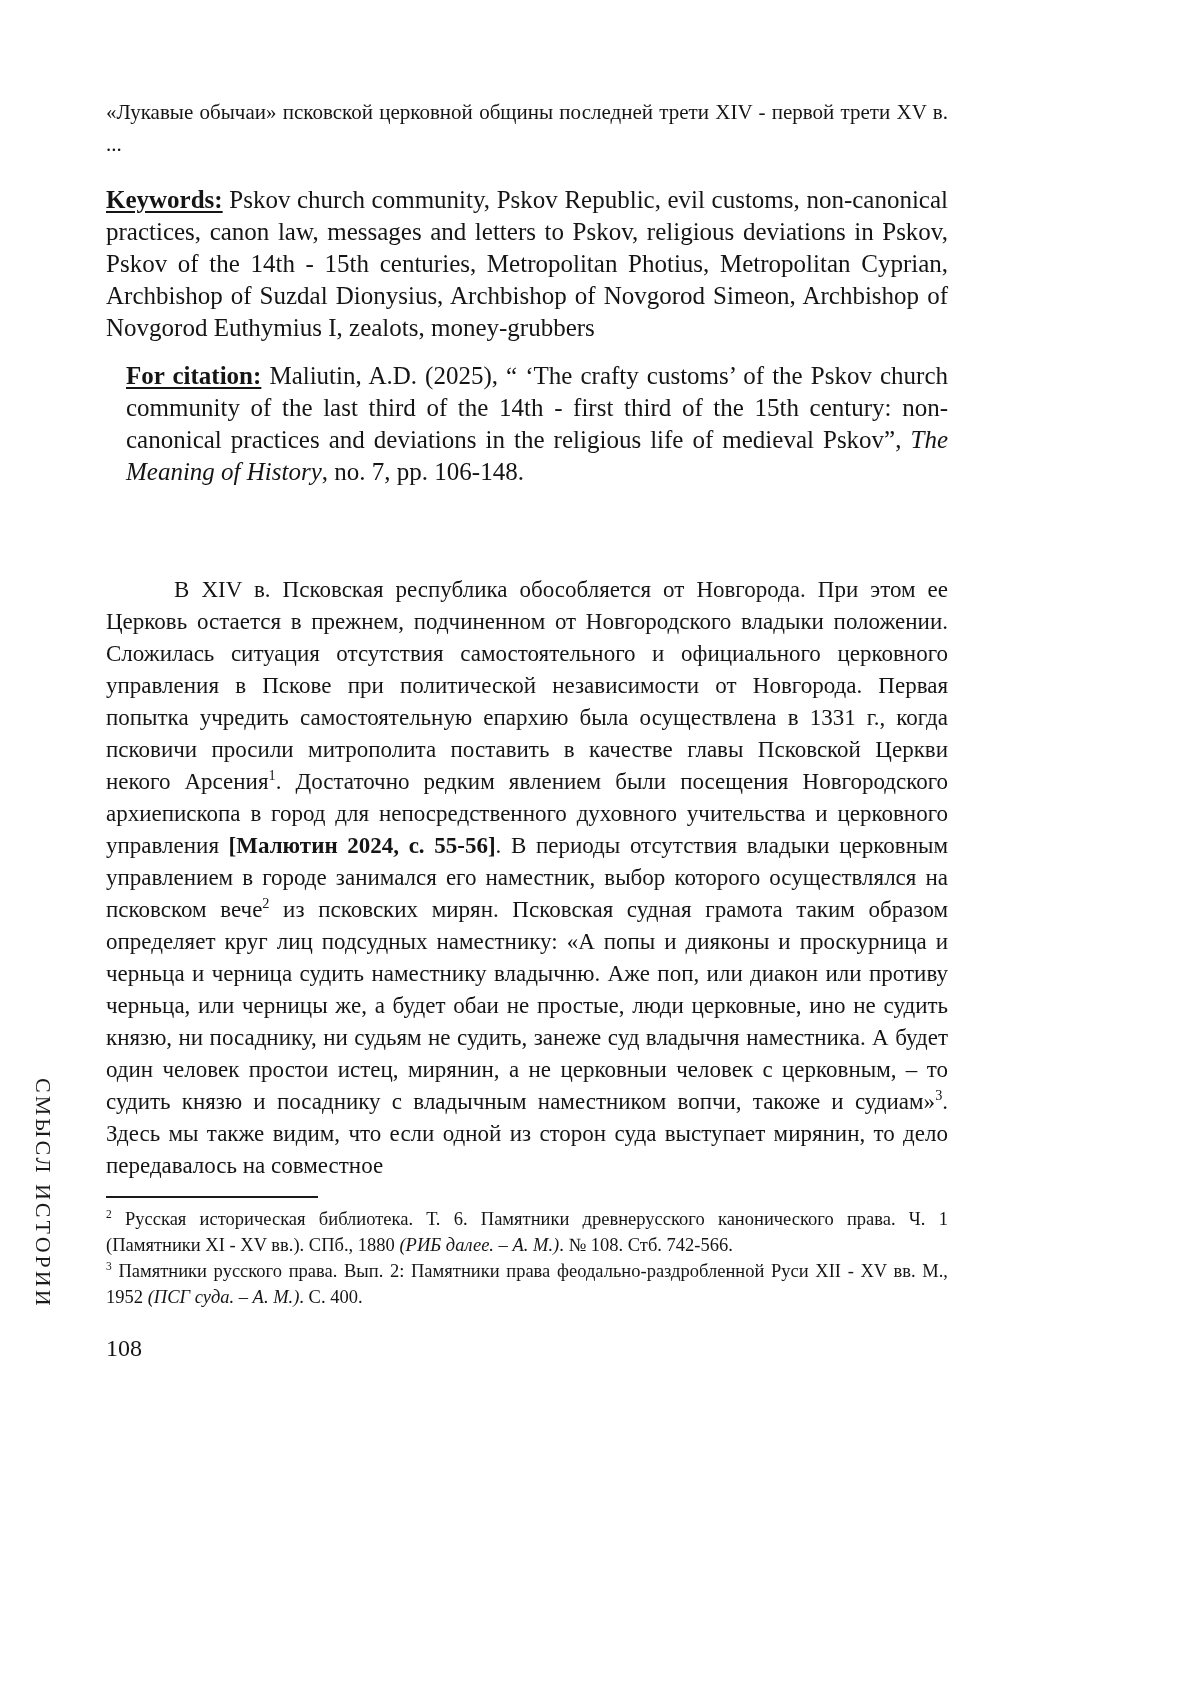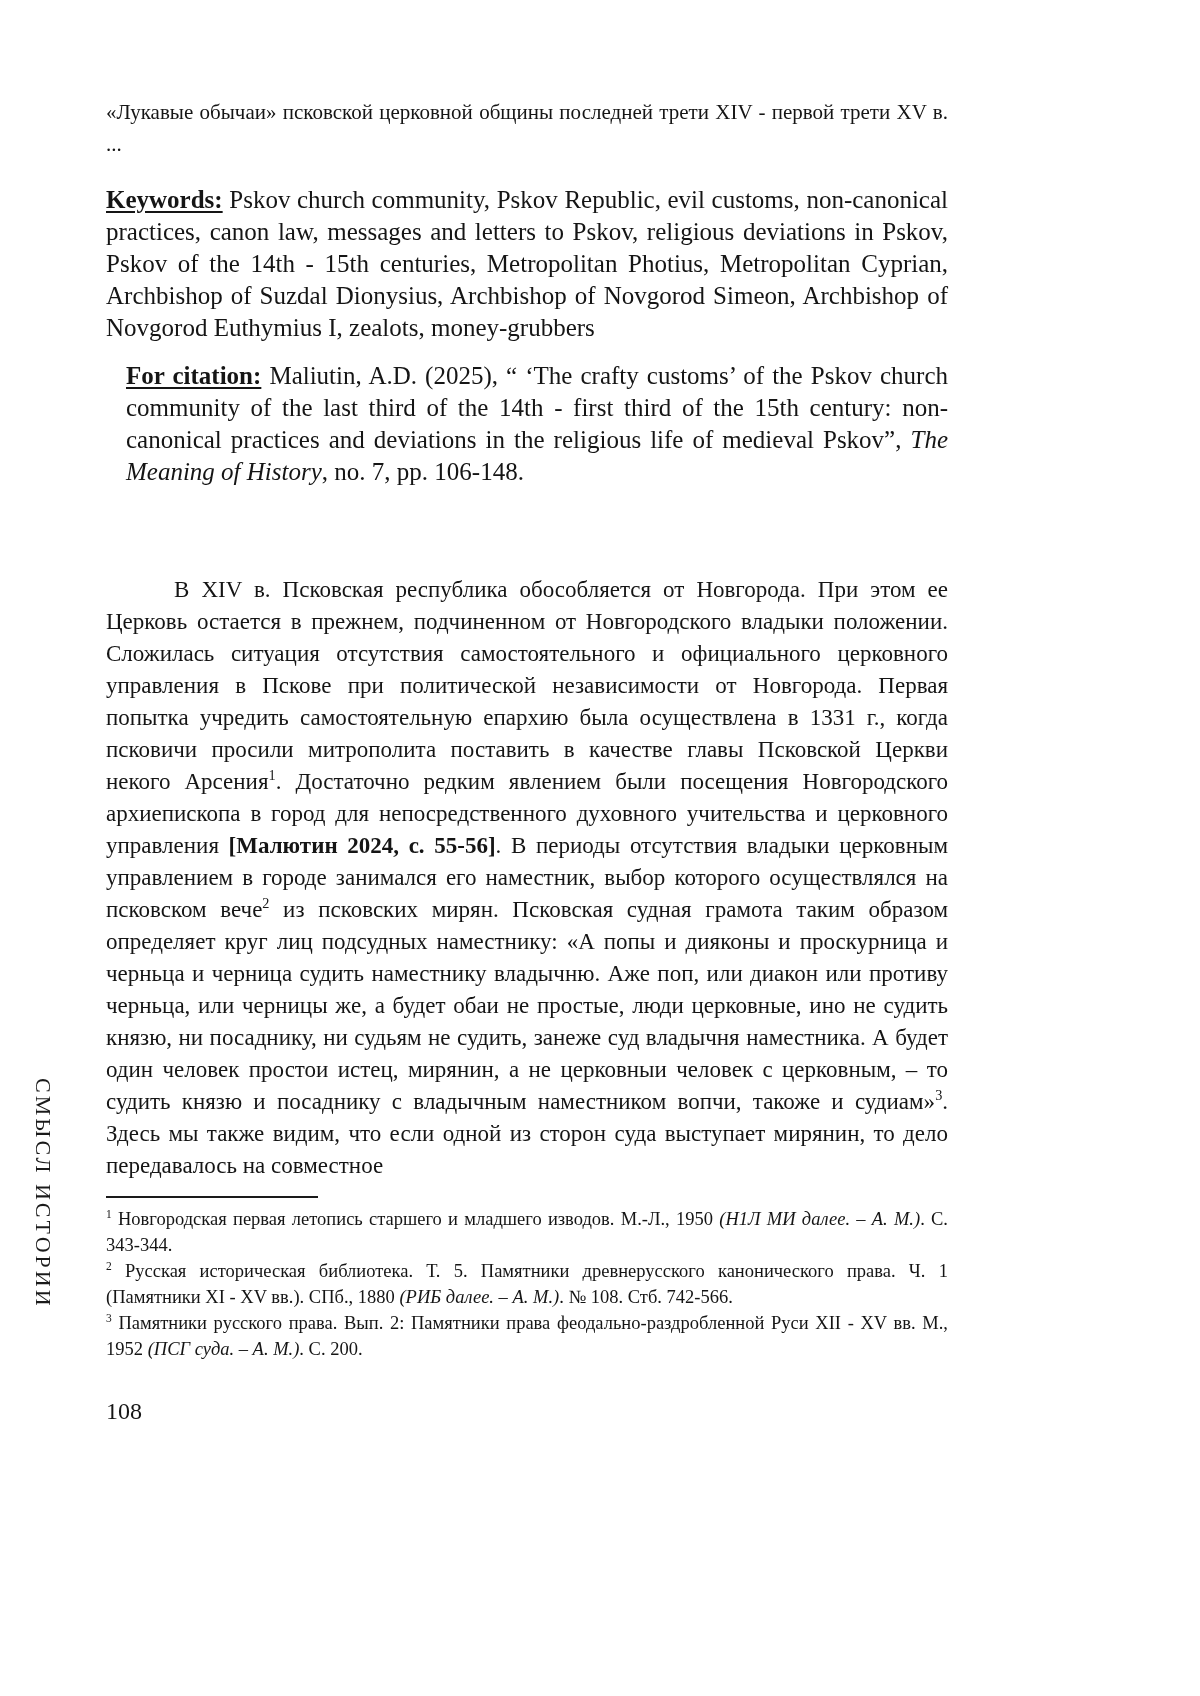--- a/index.html
+++ b/index.html
@@ -58,21 +58,21 @@
     margin: 14px 0 0 0;
   }
   .footnotes {
     margin-top: 8px;
     font-size: 18.5px;
     line-height: 26px;
     text-align: justify;
   }
   .footnote { margin: 0; }
   .page-number {
-    margin-top: 36px;
+    margin-top: 25px;
     font-size: 24px;
   }
   .vertical-label {
     position: absolute;
     left: 30px;
     top: 1078px;
     writing-mode: vertical-rl;
     text-orientation: mixed;
     font-size: 22px;
     letter-spacing: 3px;
@@ -93,21 +93,20 @@
 
     <p class="meta-para keywords"><span class="label">Keywords:</span><span><span> Pskov church community, Pskov Republic, evil customs, non-canonical practices, canon law, messages and letters to Pskov, religious deviations in Pskov, Pskov of the 14th - 15th centuries, Metropolitan Photius, Metropolitan Cyprian, Archbishop of Suzdal Dionysius, Archbishop of Novgorod Simeon, Archbishop of Novgorod Euthymius I, zealots, money-grubbers</span></span></p>
 
     <p class="meta-para citation"><span class="label">For citation:</span><span><span> Maliutin, A.D. (2025), “ ‘The crafty customs’ of the Pskov church community of the last third of the 14th - first third of the 15th century: non-canonical practices and deviations in the religious life of medieval Pskov”, </span><span class="seg-italic">The Meaning of History</span><span>, no. 7, pp. 106-148.</span></span></p>
 
     <p class="body-text"><span>В XIV в. Псковская республика обособляется от Новгорода. При этом ее Церковь остается в прежнем, подчиненном от Новгородского владыки положении. Сложилась ситуация отсутствия самостоятельного и официального церковного управления в Пскове при политической независимости от Новгорода. Первая попытка учредить самостоятельную епархию была осуществлена в 1331 г., когда псковичи просили митрополита поставить в качестве главы Псковской Церкви некого Арсения</span><sup>1</sup><span>. Достаточно редким явлением были посещения Новгородского архиепископа в город для непосредственного духовного учительства и церковного управления </span><span class="seg-bold">[Малютин 2024, с. 55-56]</span><span>. В периоды отсутствия владыки церковным управлением в городе занимался его наместник, выбор которого осуществлялся на псковском вече</span><sup>2</sup><span> из псковских мирян. Псковская судная грамота таким образом определяет круг лиц подсудных наместнику: «А попы и дияконы и проскурница и черньца и черница судить наместнику владычню. Аже поп, или диакон или противу черньца, или черницы же, а будет обаи не простые, люди церковные, ино не судить князю, ни посаднику, ни судьям не судить, занеже суд владычня наместника. А будет один человек простои истец, мирянин, а не церковныи человек с церковным, – то судить князю и посаднику с владычным наместником вопчи, такоже и судиам»</span><sup>3</sup><span>. Здесь мы также видим, что если одной из сторон суда выступает мирянин, то дело передавалось на совместное</span></p>
 
     <hr class="footnote-rule">
 
     <div class="footnotes">
-      <p class="footnote"><sup>1</sup><span> Новгородская первая летопись старшего и младшего изводов. М.-Л., 1950 </span><span class="seg-italic">(Н1Л МИ далее. – А. М.)</span><span>. С. 343-344.</span></p>
-      <p class="footnote"><sup>2</sup><span> Русская историческая библиотека. Т. 5. Памятники древнерусского канонического права. Ч. 1 (Памятники XI - XV вв.). СПб., 1880 </span><span class="seg-italic">(РИБ далее. – А. М.)</span><span>. № 108. Стб. 742-566.</span></p>
-      <p class="footnote"><sup>3</sup><span> Памятники русского права. Вып. 2: Памятники права феодально-раздробленной Руси XII - XV вв. М., 1952 </span><span class="seg-italic">(ПСГ суда. – А. М.)</span><span>. С. 200.</span></p>
+      <p class="footnote"><sup>2</sup><span> Русская историческая библиотека. Т. 6. Памятники древнерусского канонического права. Ч. 1 (Памятники XI - XV вв.). СПб., 1880 </span><span class="seg-italic">(РИБ далее. – А. М.)</span><span>. № 108. Стб. 742-566.</span></p>
+      <p class="footnote"><sup>3</sup><span> Памятники русского права. Вып. 2: Памятники права феодально-раздробленной Руси XII - XV вв. М., 1952 </span><span class="seg-italic">(ПСГ суда. – А. М.)</span><span>. С. 400.</span></p>
     </div>
 
     <div class="page-number">108</div>
 
   </div>
 </div>
 
 </body></html>

